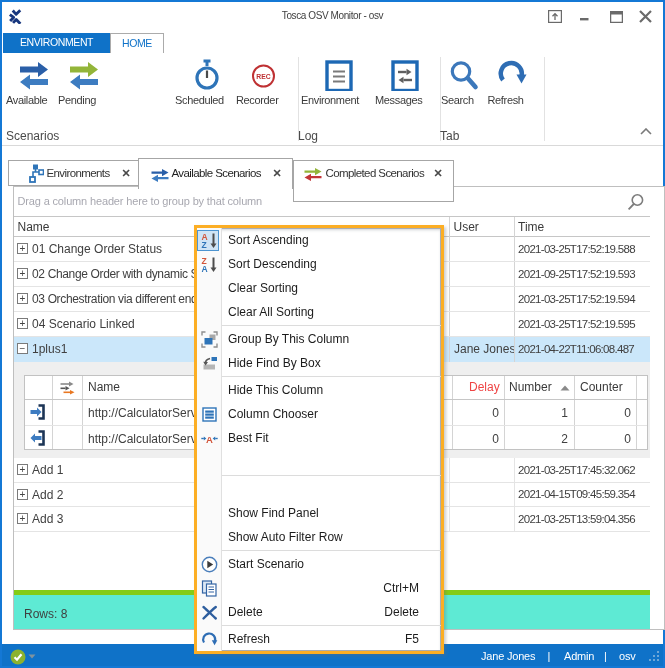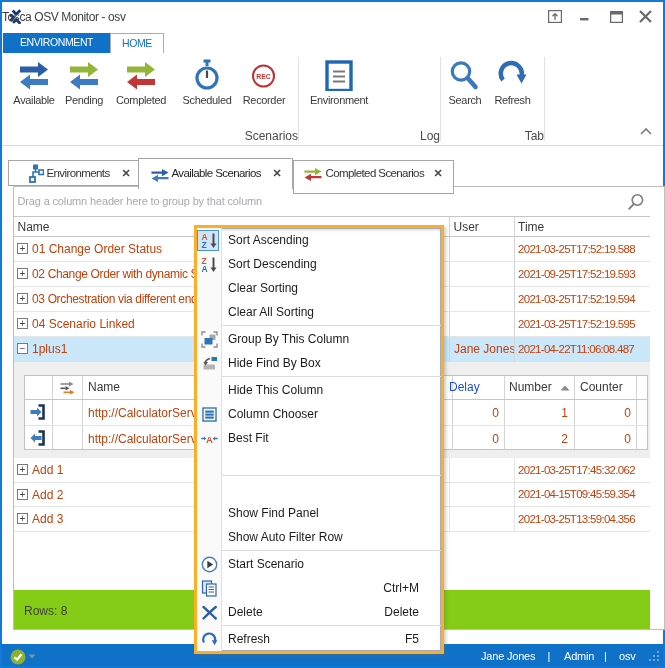--- a/index.html
+++ b/index.html
@@ -3,43 +3,43 @@
 <meta charset="utf-8">
 <style>
   * { margin:0; padding:0; box-sizing:border-box; }
   html,body { width:665px; height:668px; overflow:hidden; }
   body { font-family:"Liberation Sans", sans-serif; position:relative; background:#fff; }
   #win { position:absolute; left:0; top:0; width:665px; height:668px;
          border:2px solid #1478d5; background:#fff; }
   .abs { position:absolute; }
   
   #title { position:absolute; left:0; top:0; width:661px; height:29px; background:#fff; }
-  #titletext { position:absolute; left:0; top:8px; width:661px; 
-               font-size:12px; letter-spacing:-0.4px; color:#3f3f3f; }
+  #titletext { position:absolute; left:0; top:8px; width:661px; text-align:center;
+               font-size:10px; letter-spacing:-0.4px; color:#3f3f3f; }
   
   #envtab { position:absolute; left:1px; top:31px; width:107px; height:19.5px; background:#0f72c8;
             color:#fff; font-size:10.5px; letter-spacing:-0.4px; text-align:center; line-height:19.5px; }
   #hometab { position:absolute; left:108px; top:31px; width:54px; height:21px; background:#fff;
              border:1px solid #ababab; border-bottom:none; color:#0f72c8; font-size:10.5px;
              letter-spacing:-0.4px; text-align:center; line-height:19px; }
   
   #ribbon { position:absolute; left:0; top:51px; width:661px; height:93px; background:#fff;
             border-bottom:1px solid #d9d9d9; }
-  .rbtn { position:absolute; top:0; text-align:center; }
+  .rbtn { position:absolute; top:0; }
   .rbtn svg { display:block; margin:0 auto; }
   .rlabel { font-size:11px; letter-spacing:-0.35px; color:#3b3b3b; margin-top:3px; }
   .rsep { position:absolute; top:4px; width:1px; height:84px; background:#e2e2e2; }
-  .glabel { position:absolute; top:76px; font-size:12px; color:#4a4a4a; text-align:right; }
+  .glabel { position:absolute; top:76px; font-size:12px; color:#4a4a4a; text-align:left; }
   
   .dtab { position:absolute; background:#fff; border:1px solid #a6a6a6; font-size:11.5px; letter-spacing:-0.6px; color:#333; }
   .dtab .x { position:absolute; color:#4a4a4a; font-size:11px; font-weight:bold; }
   
   #grid { position:absolute; left:11px; top:184px; width:652px; height:444px;
           border:1px solid #bfbfbf; background:#fff; }
-  .gtext { position:absolute; font-size:12px; color:#c2410c; white-space:nowrap; }
+  .gtext { position:absolute; font-size:12px; color:#404040; white-space:nowrap; }
   .tm { font-size:11.5px; letter-spacing:-0.7px; }
   .vline { position:absolute; width:1px; background:#e4e4e4; }
   .hline { position:absolute; height:1px; background:#e4e4e4; }
   .plus { position:absolute; width:11px; height:11px; border:1px solid #7a7a7a; background:#fff;
           font-size:10px; line-height:9px; text-align:center; color:#444; }
   
   #sbar { position:absolute; left:0; top:642px; width:661px; height:22px; background:#0f72c8; }
   .stext { position:absolute; top:5.5px; font-size:11px; letter-spacing:-0.2px; color:#fff; white-space:nowrap; }
   
   #menu { position:absolute; left:192px; top:223px; width:250px; height:429px;
@@ -91,27 +91,20 @@
       </svg>
       <div class="rlabel">Available</div>
     </div>
     <div class="rbtn" style="left:56px;top:6px;width:52px">
       <svg width="30" height="32" viewBox="0 0 30 32">
         <path d="M1 7.5 H19 V3 L29 10.5 L19 18 V13.5 H1 Z" fill="#93b539"></path>
         <path d="M29 20 H11 V15.5 L1 23 L11 30.5 V26 H29 Z" fill="#3d7cc1"></path>
       </svg>
       <div class="rlabel">Pending</div>
     </div>
-    <div class="rbtn" style="left:107px;top:6px;width:64px">
-      <svg width="30" height="32" viewBox="0 0 30 32">
-        <path d="M1 7.5 H19 V3 L29 10.5 L19 18 V13.5 H1 Z" fill="#93b539"></path>
-        <path d="M29 20 H11 V15.5 L1 23 L11 30.5 V26 H29 Z" fill="#c23638"></path>
-      </svg>
-      <div class="rlabel">Completed</div>
-    </div>
     <div class="rbtn" style="left:173px;top:6px;width:64px">
       <svg width="32" height="32" viewBox="0 0 32 32">
         <rect x="12.5" y="0.5" width="7" height="3" fill="#2e74b8"></rect>
         <rect x="14.5" y="3" width="3" height="4" fill="#2e74b8"></rect>
         <circle cx="16" cy="19" r="10" fill="none" stroke="#2e74b8" stroke-width="3.2"></circle>
         <path d="M16 19 V11.5" stroke="#4a4a4a" stroke-width="2.2"></path>
       </svg>
       <div class="rlabel">Scheduled</div>
     </div>
     <div class="rbtn" style="left:234px;top:6px;width:56px">
@@ -120,20 +113,30 @@
         <text x="15.5" y="19.5" font-size="6.8" font-weight="bold" fill="#bf3133" text-anchor="middle" font-family="Liberation Sans, sans-serif">REC</text>
       </svg>
       <div class="rlabel">Recorder</div>
     </div>
     <div class="rbtn" style="left:299px;top:6px;width:76px">
       <svg width="32" height="32" viewBox="0 0 32 32">
         <rect x="4" y="3" width="24" height="28.5" fill="#fff" stroke="#1d68b4" stroke-width="3.4"></rect>
         <path d="M10 12.5 H22 M10 17.5 H22 M10 22.5 H22" stroke="#7a7a7a" stroke-width="2.1"></path>
       </svg>
       <div class="rlabel">Environment</div>
+    </div>
+    <div class="rbtn" style="left:373px;top:6px;width:60px">
+      <svg width="32" height="32" viewBox="0 0 32 32">
+        <rect x="4" y="3" width="24" height="28.5" fill="#fff" stroke="#1d68b4" stroke-width="3.4"></rect>
+        <path d="M9 13 H17.5" stroke="#5f5f5f" stroke-width="2.4"></path>
+        <path d="M17.5 9.8 L22.5 13 L17.5 16.2 Z" fill="#5f5f5f"></path>
+        <path d="M14.5 21 H23" stroke="#5f5f5f" stroke-width="2.4"></path>
+        <path d="M14.5 17.8 L9.5 21 L14.5 24.2 Z" fill="#5f5f5f"></path>
+      </svg>
+      <div class="rlabel">Messages</div>
     </div>
     <div class="rbtn" style="left:439px;top:6px;width:48px">
       <svg width="32" height="32" viewBox="0 0 32 32">
         <circle cx="12" cy="12.5" r="8.7" fill="none" stroke="#3c78bb" stroke-width="3.2"></circle>
         <path d="M18.6 19 L26.5 28" stroke="#3c78bb" stroke-width="4.6" stroke-linecap="round"></path>
       </svg>
       <div class="rlabel">Search</div>
     </div>
     <div class="rbtn" style="left:485.5px;top:6px;width:50px">
       <svg width="32" height="32" viewBox="0 0 32 32">
@@ -163,21 +166,21 @@
     <div class="x" style="left:113px;top:6px">✕</div>
   </div>
   <div class="dtab" style="left:135.5px;top:155.5px;width:155px;height:31px;border-bottom:none;z-index:6">
     <svg class="abs" style="left:12px;top:9px" width="18" height="14" viewBox="0 0 18 14">
       <path d="M0.5 3.5 H11 V1 L17.5 4.6 L11 8.2 V5.7 H0.5 Z" fill="#2a5fa8"></path>
       <path d="M17.5 9 H7 V6.8 L0.5 10.4 L7 14 V11.2 H17.5 Z" fill="#3d7cc1"></path>
     </svg>
     <div class="abs" style="left:33px;top:8px;color:#1f1f1f">Available Scenarios</div>
     <div class="x" style="left:134px;top:8px">✕</div>
   </div>
-  <div class="dtab" style="left:290.5px;top:158px;width:161px;height:34px;z-index:5">
+  <div class="dtab" style="left:290.5px;top:158px;width:161px;height:42px;z-index:5">
     <svg class="abs" style="left:10px;top:6px" width="18" height="14" viewBox="0 0 18 14">
       <path d="M0.5 3.5 H11 V1 L17.5 4.6 L11 8.2 V5.7 H0.5 Z" fill="#93b539"></path>
       <path d="M17.5 9 H7 V6.8 L0.5 10.4 L7 14 V11.2 H17.5 Z" fill="#c23638"></path>
     </svg>
     <div class="abs" style="left:32px;top:6px">Completed Scenarios</div>
     <div class="x" style="left:140px;top:6px">✕</div>
   </div>
   <div id="grid">
 
     <div class="abs" style="left:0;top:0;width:636px;height:30px;border-bottom:1px solid #c6c6c6;background:#fff">
@@ -237,21 +240,21 @@
         <div class="hline" style="left:0;top:48.5px;width:622px"></div>
         <svg class="abs" style="left:35px;top:5px" width="16" height="14" viewBox="0 0 16 14">
           <path d="M0.5 3 H9" stroke="#8a8a8a" stroke-width="1.6"></path>
           <path d="M9 0.6 L13.5 3 L9 5.4 Z" fill="#8a8a8a"></path>
           <path d="M0.5 7.3 H5.5" stroke="#555" stroke-width="1.6"></path>
           <path d="M5.5 5 L9.5 7.3 L5.5 9.6 Z" fill="#555"></path>
           <path d="M3.5 11.3 H10" stroke="#e87722" stroke-width="1.6"></path>
           <path d="M10 9 L14.5 11.3 L10 13.6 Z" fill="#e87722"></path>
         </svg>
         <div class="gtext" style="left:63px;top:4px;color:#3a3a3a">Name</div>
-        <div class="gtext" style="left:424px;top:4px;color:#1d4ed8">Delay</div>
+        <div class="gtext" style="left:444px;top:4px;color:#ef4444">Delay</div>
         <div class="gtext" style="left:484px;top:4px;color:#3a3a3a">Number</div>
         <svg class="abs" style="left:535px;top:8.5px" width="10" height="6" viewBox="0 0 10 6">
           <path d="M0.5 5.5 L5 0.5 L9.5 5.5 Z" fill="#8a8a8a"></path>
         </svg>
         <div class="gtext" style="left:555px;top:4px;color:#3a3a3a">Counter</div>
         <svg class="abs" style="left:5px;top:28px" width="16" height="16" viewBox="0 0 16 16">
           <path d="M8.5 1.5 H13.5 V14.5 H8.5" fill="none" stroke="#1c3556" stroke-width="2.6"></path>
           <rect x="0.5" y="6" width="6.5" height="4" fill="#3d7cc1"></rect>
           <path d="M7 3.5 L11.5 8 L7 12.5 Z" fill="#3d7cc1"></path>
         </svg>
@@ -282,21 +285,21 @@
       <div class="plus" style="left:3px;top:6px">+</div>
       <div class="gtext" style="left:18px;top:5px">Add 2</div>
       <div class="gtext tm" style="left:504px;top:5.5px">2021-04-15T09:45:59.354</div>
     </div>
     <div class="abs" style="left:0;top:320px;width:636px;height:24.5px;border-bottom:1px solid #e4e4e4">
       <div class="plus" style="left:3px;top:6px">+</div>
       <div class="gtext" style="left:18px;top:5px">Add 3</div>
       <div class="gtext tm" style="left:504px;top:5.5px">2021-03-25T13:59:04.356</div>
     </div>
 
-    <div class="abs" style="left:0;top:403px;width:636px;height:39px;border-top:2px solid #84cc16;background:#84cc16">
+    <div class="abs" style="left:0;top:403px;width:636px;height:39px;border-top:5px solid #84cc16;background:#5eead4">
       <div class="gtext" style="left:10px;top:12px;color:#3f3f3f">Rows: 8</div>
     </div>
   </div>
   <div id="sbar">
     <svg class="abs" style="left:8px;top:5px" width="16" height="16" viewBox="0 0 16 16">
       <circle cx="8" cy="8" r="7.5" fill="#8cb22f"></circle>
       <path d="M4.5 8.2 L7 10.7 L11.5 5.2" fill="none" stroke="#fff" stroke-width="2.2"></path>
     </svg>
     <svg class="abs" style="left:26px;top:10px" width="8" height="5" viewBox="0 0 8 5">
       <path d="M0.5 0.5 L7.5 0.5 L4 4.5 Z" fill="#7f939f"></path>

